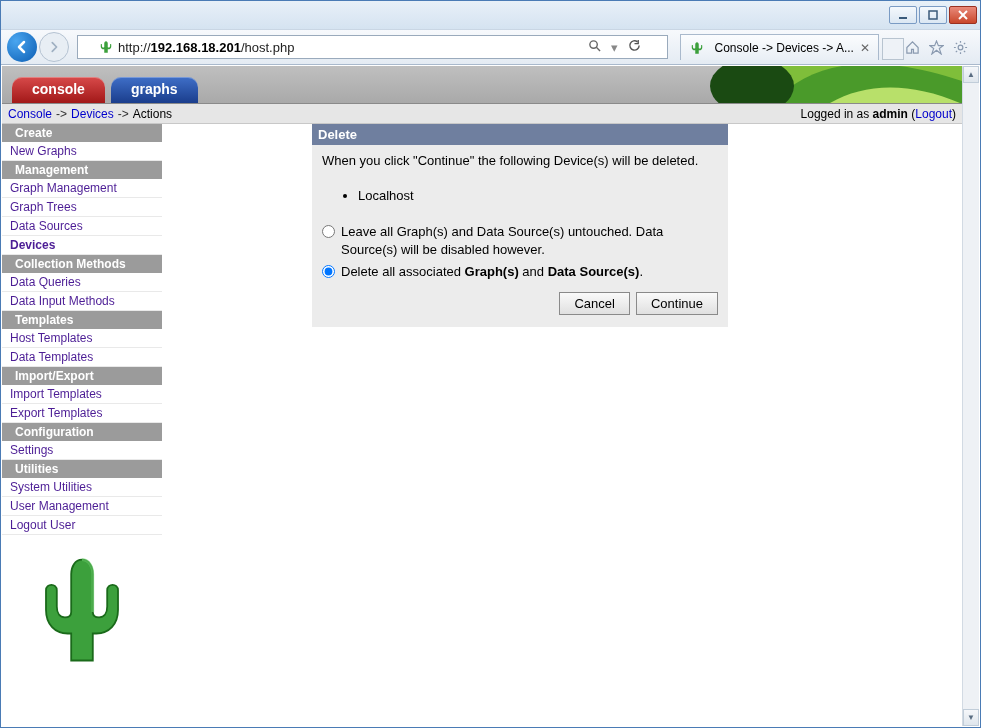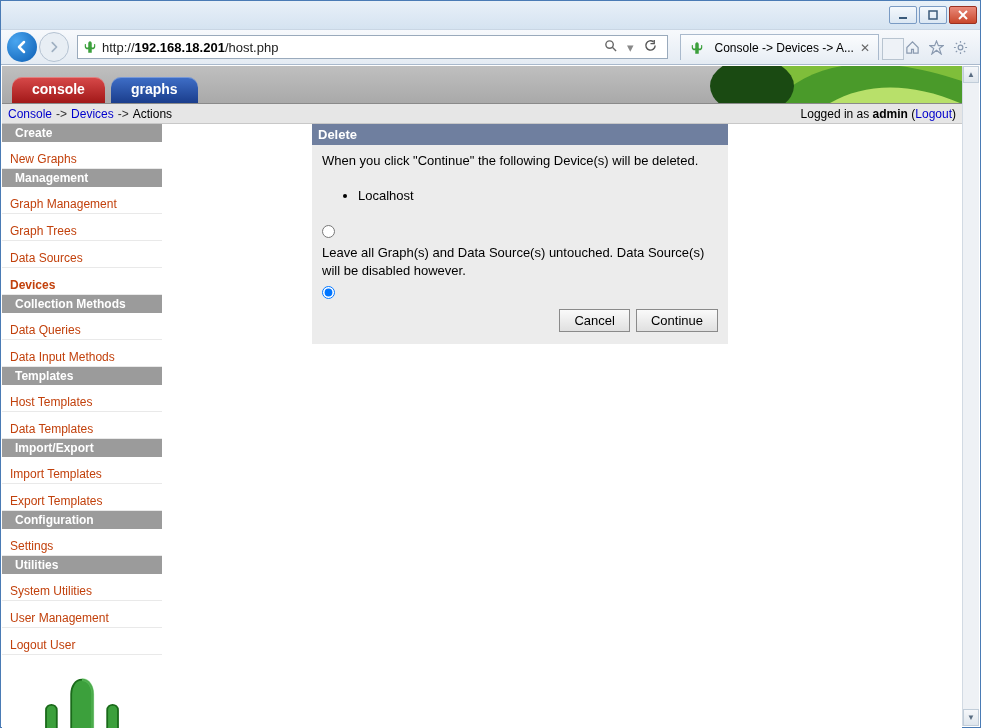--- a/index.html
+++ b/index.html
@@ -11,21 +11,21 @@
 .win-btn { width: 28px; height: 18px; margin-left: 2px; border: 1px solid #7a9bc4; border-radius: 2px; display:flex; align-items:center; justify-content:center; cursor:pointer; background: linear-gradient(#f4f8fc,#dbe7f3);}
 .win-btn.close { background: linear-gradient(#e98a7a,#c9472b); border-color:#9a3020; color:#fff; }
 .win-btn svg { width: 10px; height: 10px; }
 
 
 .navbar { height: 36px; background: linear-gradient(#f7f9fc,#e4ebf3); border-top:1px solid #c9d6e4; border-bottom:1px solid #a9b9cc; display:flex; align-items:center; padding:0 6px; }
 .nav-arrow { width:30px; height:30px; border-radius:50%; display:flex; align-items:center; justify-content:center; margin-right:2px;}
 .nav-back { background: radial-gradient(circle at 30% 30%, #4aa6f0, #0b5db3); color:#fff; }
 .nav-fwd { border:1px solid #b5c3d2; color:#8a99a9; background:#e8eef4;}
 .addr-wrap { flex:1; display:flex; align-items:center; margin: 0 6px; }
-.addr-box { flex:1; height:24px; background:#fff; border:1px solid #9aaabc; display:flex; align-items:center; padding: 0 4px; font-size:13px;}
+.addr-box { flex:1; height:24px; background:#fff; border:1px solid #9aaabc; display:flex; align-items:center; padding: 0 20px; font-size:13px;}
 .addr-icon { width:16px; height:16px; margin-right:4px; display:flex; align-items:center; justify-content:center;}
 .cactus-mini { width:12px; height:14px; }
 .url-text { flex:1; color:#222;}
 .url-text .ip { font-weight:bold; color:#000;}
 .addr-right { display:flex; align-items:center; gap:10px; padding:0 6px; color:#555;}
 .addr-right span { cursor:pointer; }
 .tab-strip { display:flex; align-items:flex-end; margin-left:6px;}
 .tab { height:26px; background: linear-gradient(#fbfcfe,#e9eff5); border:1px solid #a9b9cc; border-bottom:none; padding:0 8px; display:flex; align-items:center; gap:6px; font-size:12px; min-width:190px; max-width:200px;}
 .tab-close { color:#666; cursor:pointer; margin-left:auto;}
 .tools { margin-left:auto; display:flex; gap:8px; color:#7c8b9c; padding-right:6px;}
@@ -49,31 +49,31 @@
 
 .breadcrumb { height:20px; background:#e6e6e6; border-bottom:1px solid #c8c8c8; display:flex; align-items:center; padding:0 6px; font-size:12px;}
 .breadcrumb a { color:#0000cc; text-decoration:none; }
 .breadcrumb .sep { margin:0 4px; color:#333;}
 .breadcrumb .right { margin-left:auto;}
 
 
 .body-row { flex:1; display:flex; background:#fff; align-items:flex-start;}
 .sidebar { width:160px; padding:0; }
 .side-section { background:#9b9b9b; color:#fff; font-weight:bold; padding:2px 13px; font-size:12px;}
-.side-link { display:block; padding:2px 4px 2px 8px; color:#c2410c; text-decoration:none; font-size:12px; border-bottom:1px solid #e9e9e9;margin-top:8px;}
+.side-link { display:block; padding:2px 4px 2px 8px; color:#4c1d95; text-decoration:none; font-size:12px; border-bottom:1px solid #e9e9e9;}
 .side-link.active { font-weight:bold; }
 .cactus-logo { width:90px; height:120px; margin:16px auto 8px; display:block;}
 
 .main { flex:1; padding:0 0 0 150px; }
 .panel { width:416px; }
 .panel-hdr { background:#6f7f9f; color:#fff; font-weight:bold; padding:3px 6px; font-size:13px;}
 .panel-body { background:#ececec; padding:8px 10px 12px; font-size:13px; color:#000;}
 .panel-body ul { margin:8px 0 12px 36px;}
 .panel-body li { margin:20px 0;}
-.radio-row { display:flex; align-items:flex-start; gap:6px; margin:4px 0; line-height:1.4;flex-direction:column;}
+.radio-row { display:flex; align-items:flex-start; gap:6px; margin:4px 0; line-height:1.4;}
 .radio-row input { margin-top:2px; flex-shrink:0;}
 .btn-row { display:flex; gap:6px; justify-content:flex-end; margin-top:10px;}
 .btn { background: linear-gradient(#fafafa,#e0e0e0); border:1px solid #8a8a8a; padding:3px 14px; font-size:13px; cursor:pointer; font-family:inherit;}
 
 </style>
 </head>
 <body>
 
 <div class="window-frame">
 
@@ -235,20 +235,21 @@
               <ul id="device-list">
                   <li>Localhost</li>
                 </ul>
 
               <label class="radio-row">
                 <input type="radio" name="delopt" style="">
                 <span>Leave all Graph(s) and Data Source(s) untouched. Data Source(s) will be disabled however.</span>
               </label>
               <label class="radio-row">
                 <input type="radio" name="delopt" checked="" style="">
+                <span><span>Delete all associated </span><b>Graph(s)</b><span> and </span><b>Data Source(s)</b><span>.</span></span>
               </label>
 
               <div class="btn-row">
                 <button class="btn">Cancel</button>
                 <button class="btn">Continue</button>
               </div>
             </div>
           </div>
         </div>
       </div>

